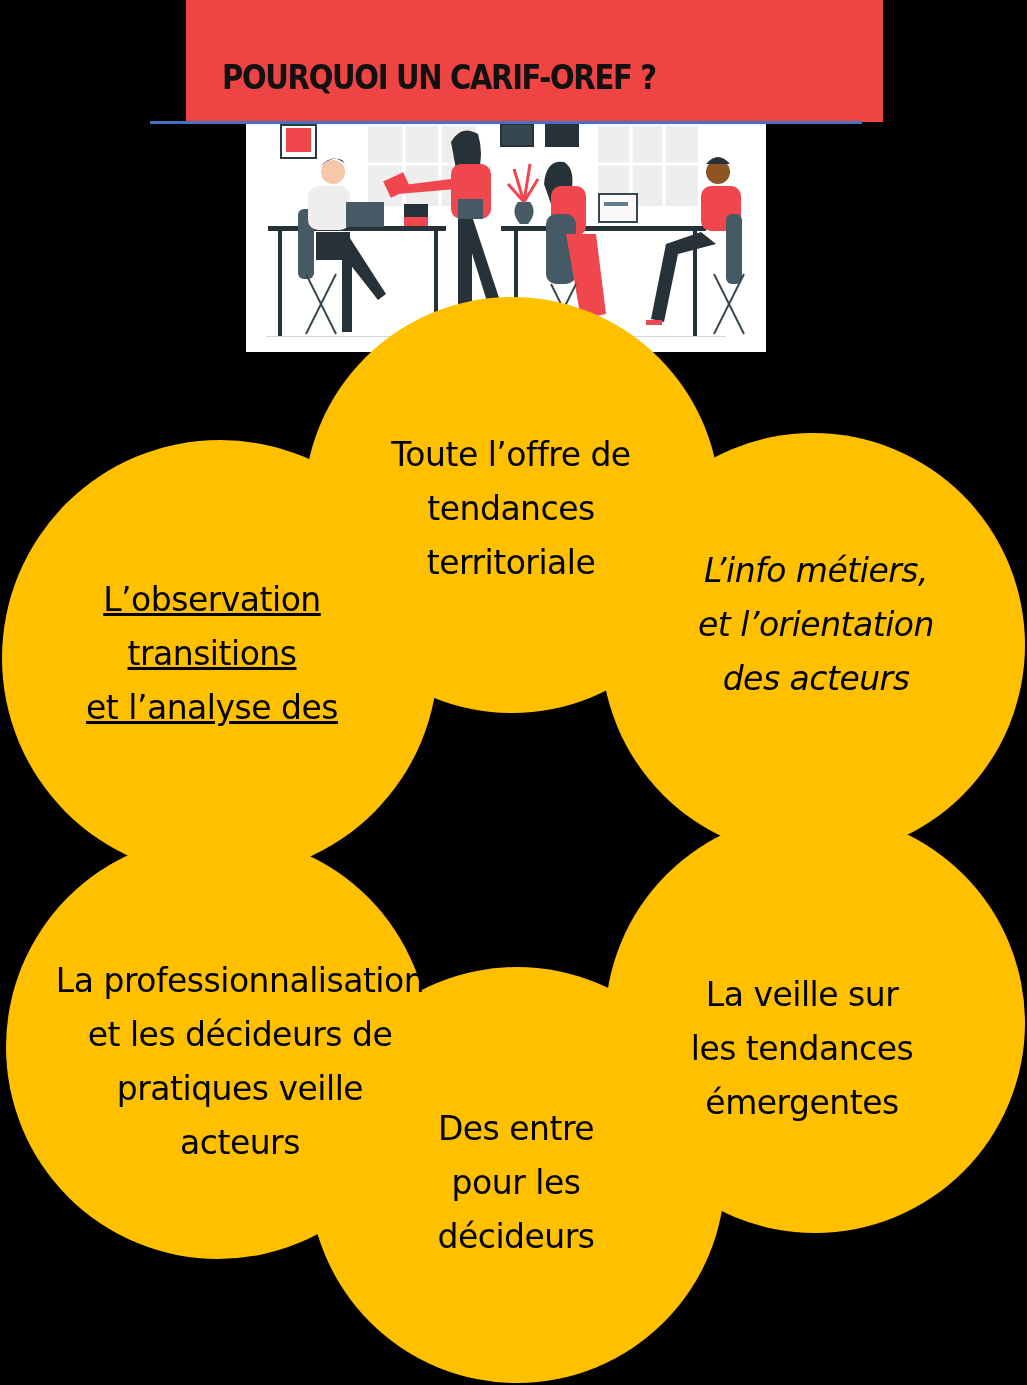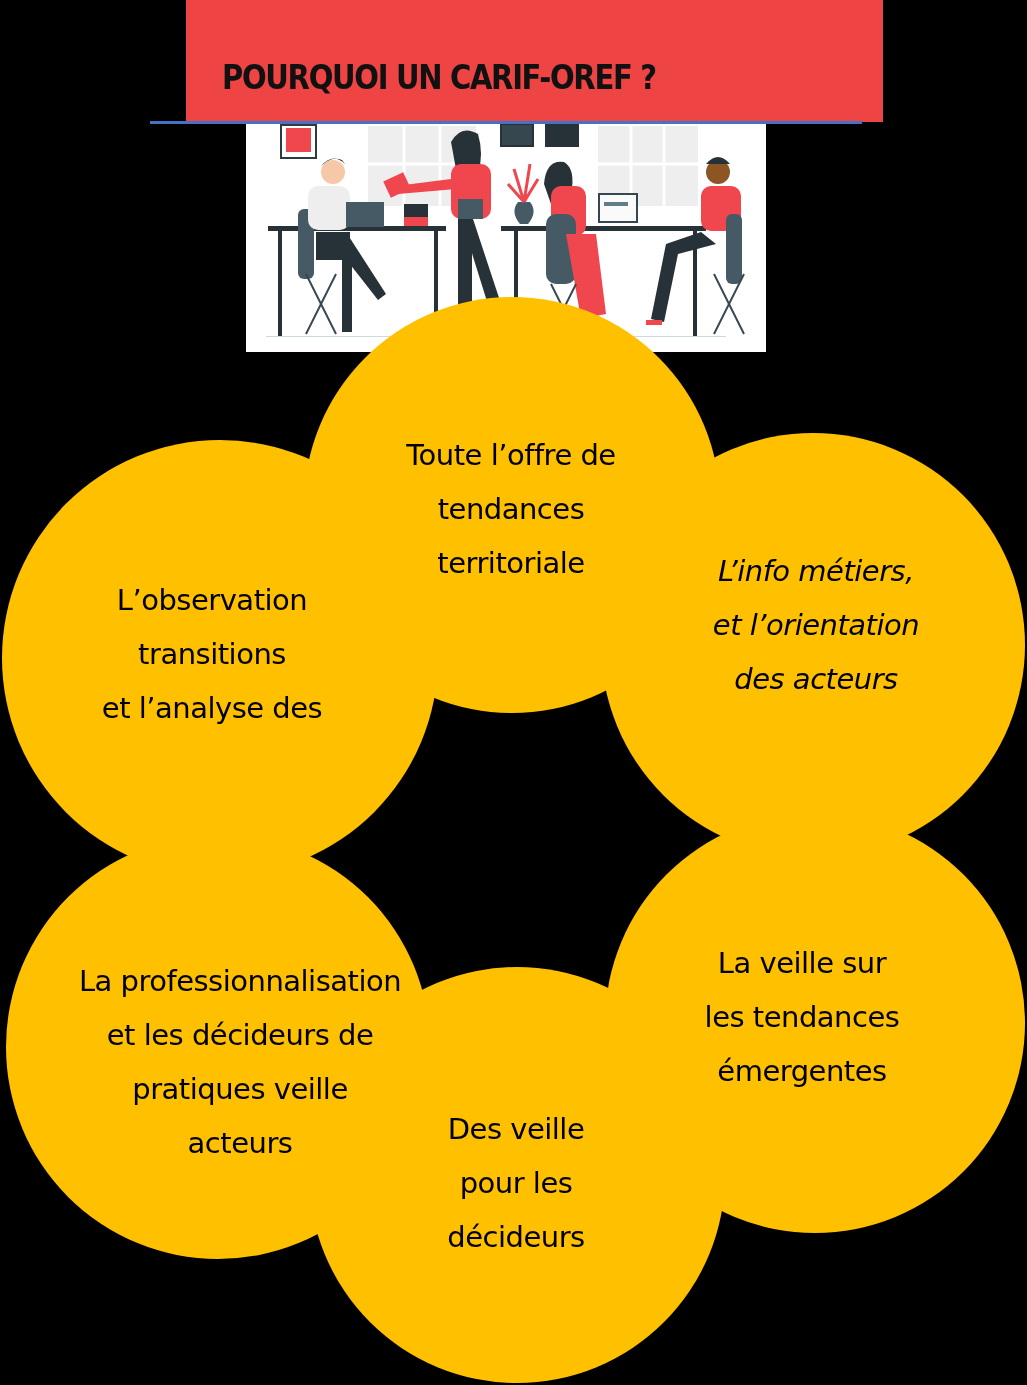--- a/index.html
+++ b/index.html
@@ -6,21 +6,21 @@
   body { width: 1027px; height: 1385px; position: relative; overflow: hidden;
          font-family: "Liberation Sans", "DejaVu Sans", sans-serif; }
   .title-box { position: absolute; left: 186px; top: 0; width: 697px; height: 122px; background: #ef4444; }
   .title-text { position: absolute; left: 36px; top: 58px; font-family: "DejaVu Sans", sans-serif;
                 font-weight: bold; font-size: 33px; letter-spacing: -1.5px; color: #111;
                 transform: scaleX(0.88); transform-origin: left center; white-space: nowrap; }
   .title-rule { position: absolute; left: 150px; top: 121px; width: 712px; height: 3px; background: #4472C4; }
   .illus { position: absolute; left: 246px; top: 124px; width: 520px; height: 228px; background: #fff; overflow: hidden; }
   .flower { position: absolute; left: 0; top: 0; }
   .petal-text { position: absolute; text-align: center; color: #000; font-family: "DejaVu Sans", sans-serif;
-                font-size: 29px; line-height: 54px; letter-spacing: -0.5px; white-space: nowrap; }
+                font-size: 33px; line-height: 54px; letter-spacing: -0.5px; white-space: nowrap; }
   .petal-text span { display: block; }
 </style>
 </head>
 <body>
 
 <div class="title-box">
   <div class="title-text">POURQUOI UN CARIF-OREF ?</div>
 </div>
 <div class="title-rule"></div>
 
@@ -105,38 +105,38 @@
   <circle cx="517" cy="1175" r="208" fill="#FFC000"></circle>
 
   <polygon points="335,846 456,824 443,746 501,806 590,723 575,826 672,840 559,868 577,940 506,876 441,943 450,859" fill="#000"></polygon>
 </svg>
 
 <div class="petal-text" style="left:360px; top:428px; width:302px;">
   <span>Toute l’offre de</span>
   <span>tendances</span>
   <span>territoriale</span>
 </div>
-<div class="petal-text" style="left:62px; top:573px; width:300px;">
+<div class="petal-text" style="left:62px; top:573px; width:300px;text-decoration:underline;">
   <span>L’observation</span>
   <span>transitions</span>
   <span>et l’analyse des</span>
 </div>
 <div class="petal-text" style="left:668px; top:544px; width:296px;font-style:italic;">
   <span>L’info métiers,</span>
   <span>et l’orientation</span>
   <span>des acteurs</span>
 </div>
 <div class="petal-text" style="left:30px; top:954px; width:420px;">
   <span>La professionnalisation</span>
   <span>et les décideurs de</span>
   <span>pratiques veille</span>
   <span>acteurs</span>
 </div>
-<div class="petal-text" style="left:662px; top:936px; width:280px;">
+<div class="petal-text" style="left:662px; top:968px; width:280px;">
   <span>La veille sur</span>
   <span>les tendances</span>
   <span>émergentes</span>
 </div>
 <div class="petal-text" style="left:396px; top:1102px; width:240px;">
-  <span>Des veille</span>
+  <span>Des entre</span>
   <span>pour les</span>
   <span>décideurs</span>
 </div>
 
 </body></html>

